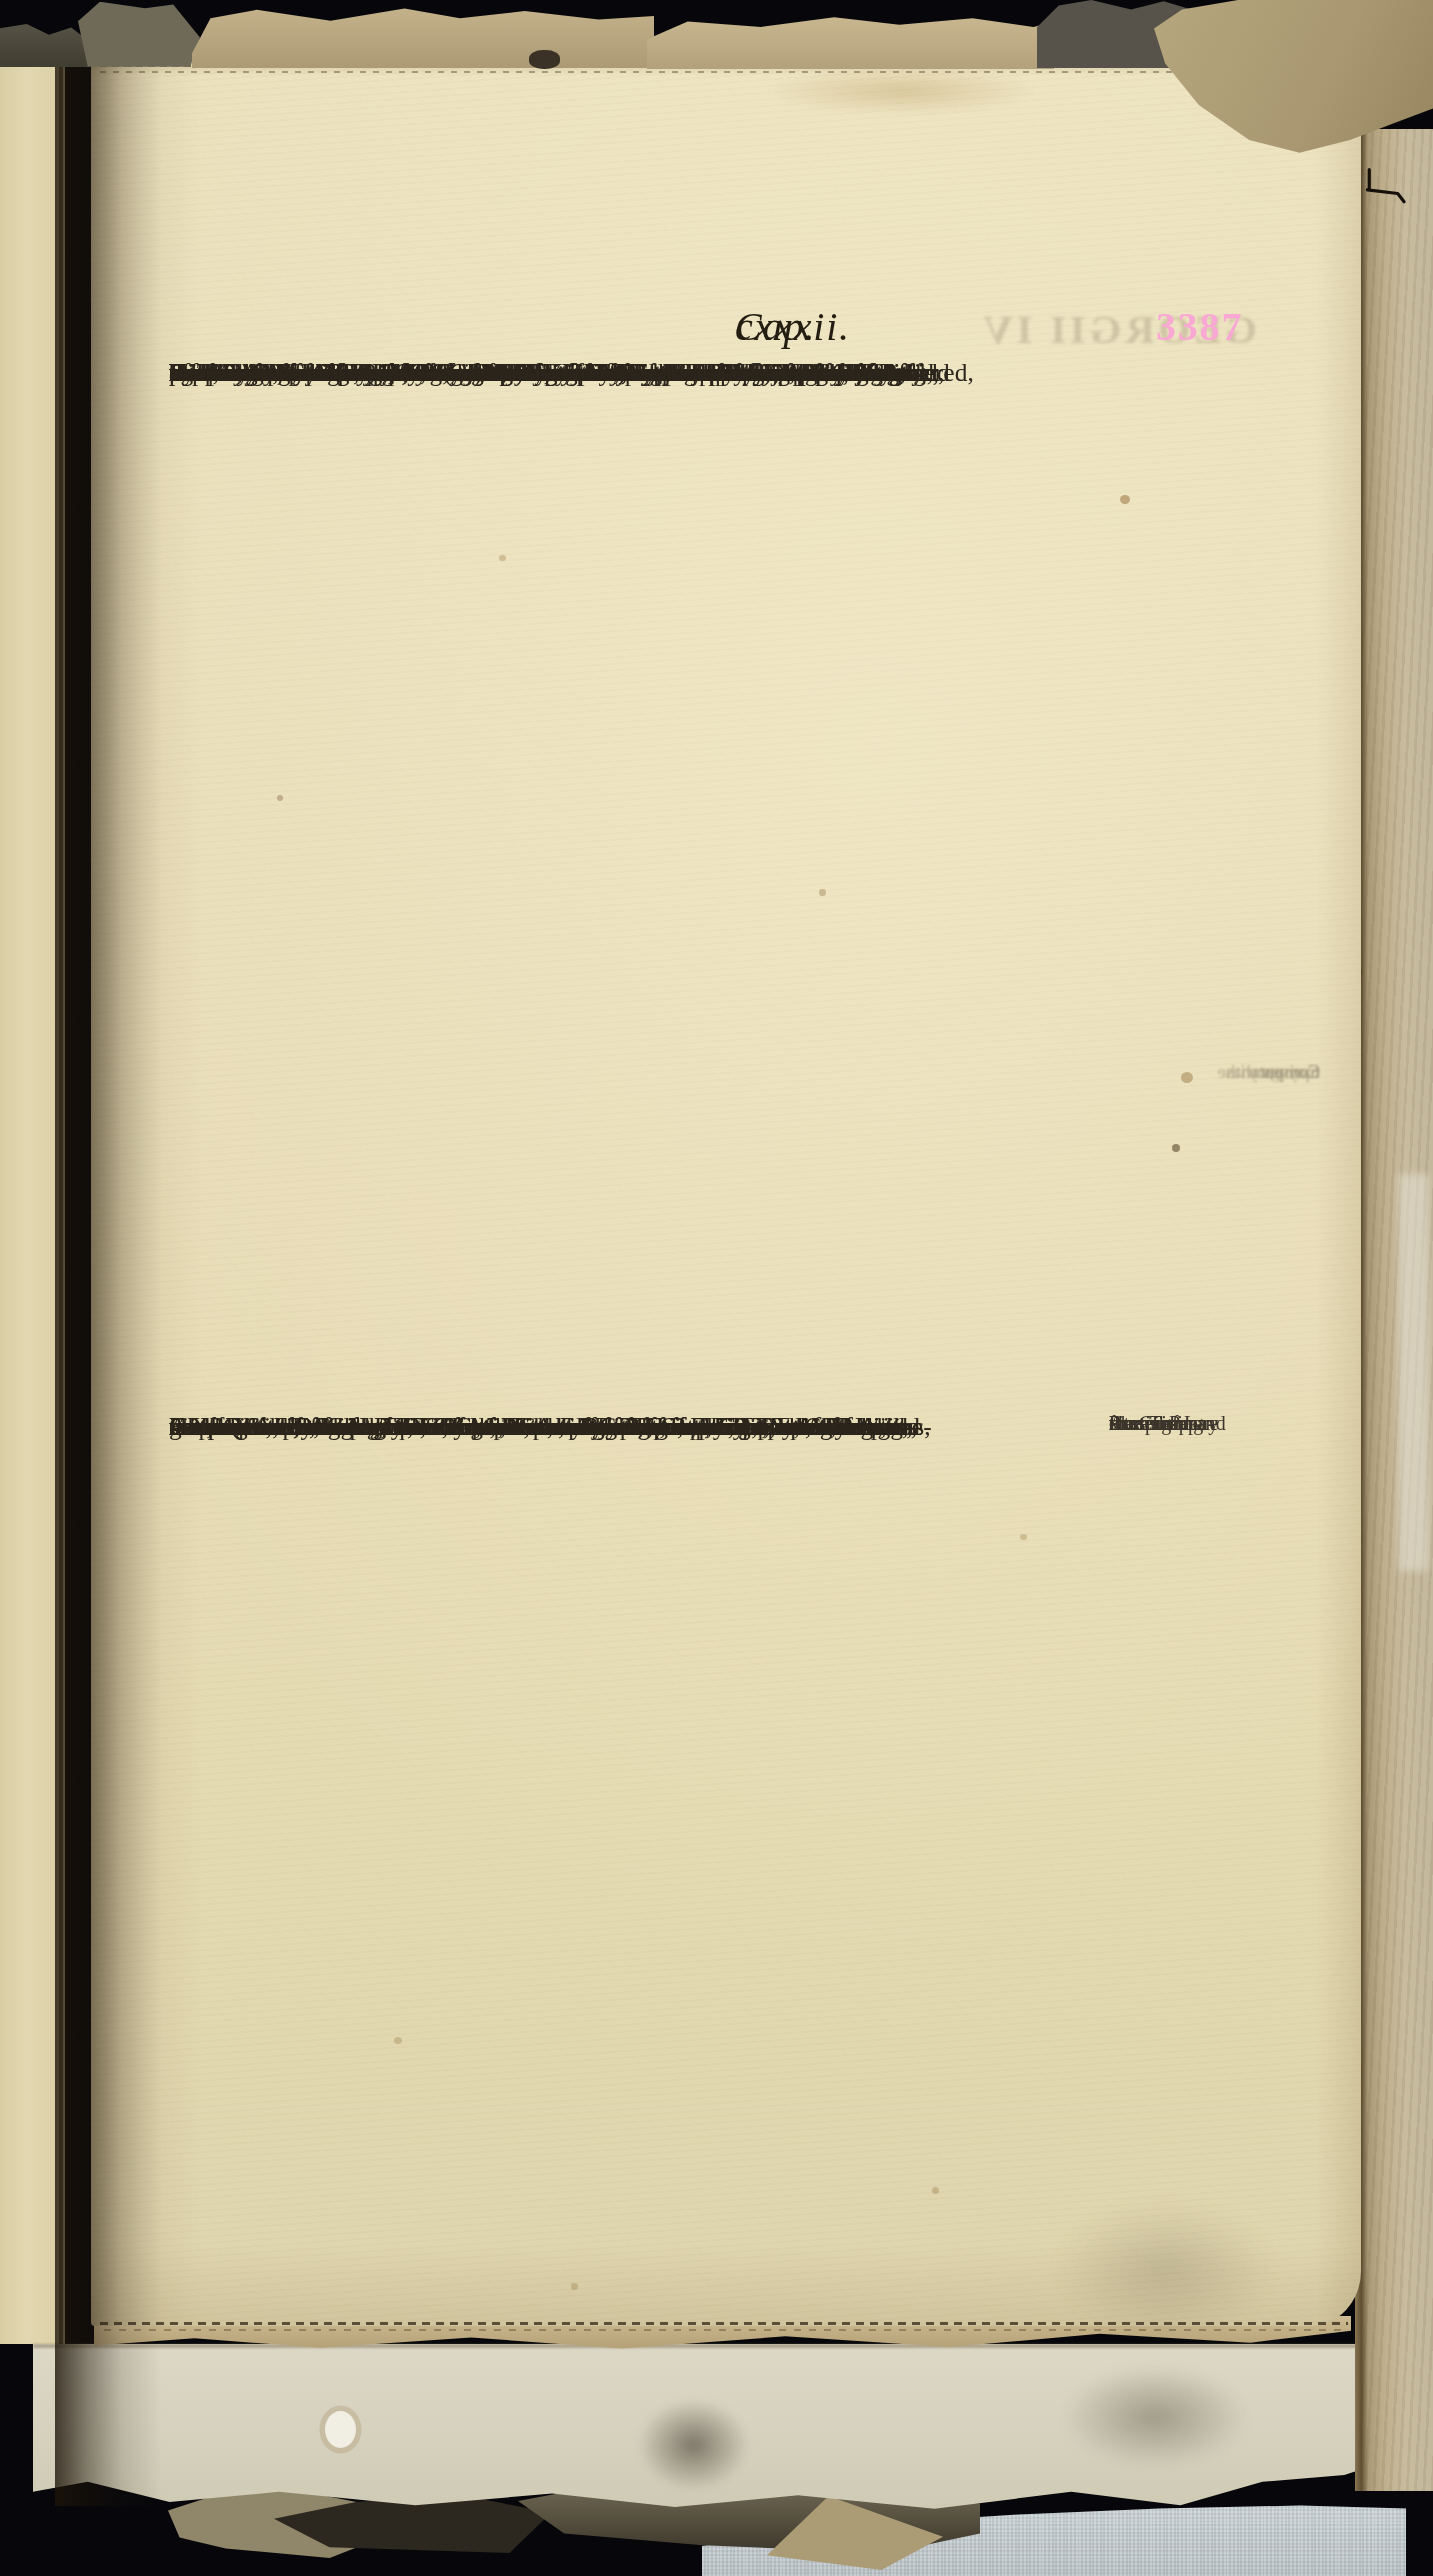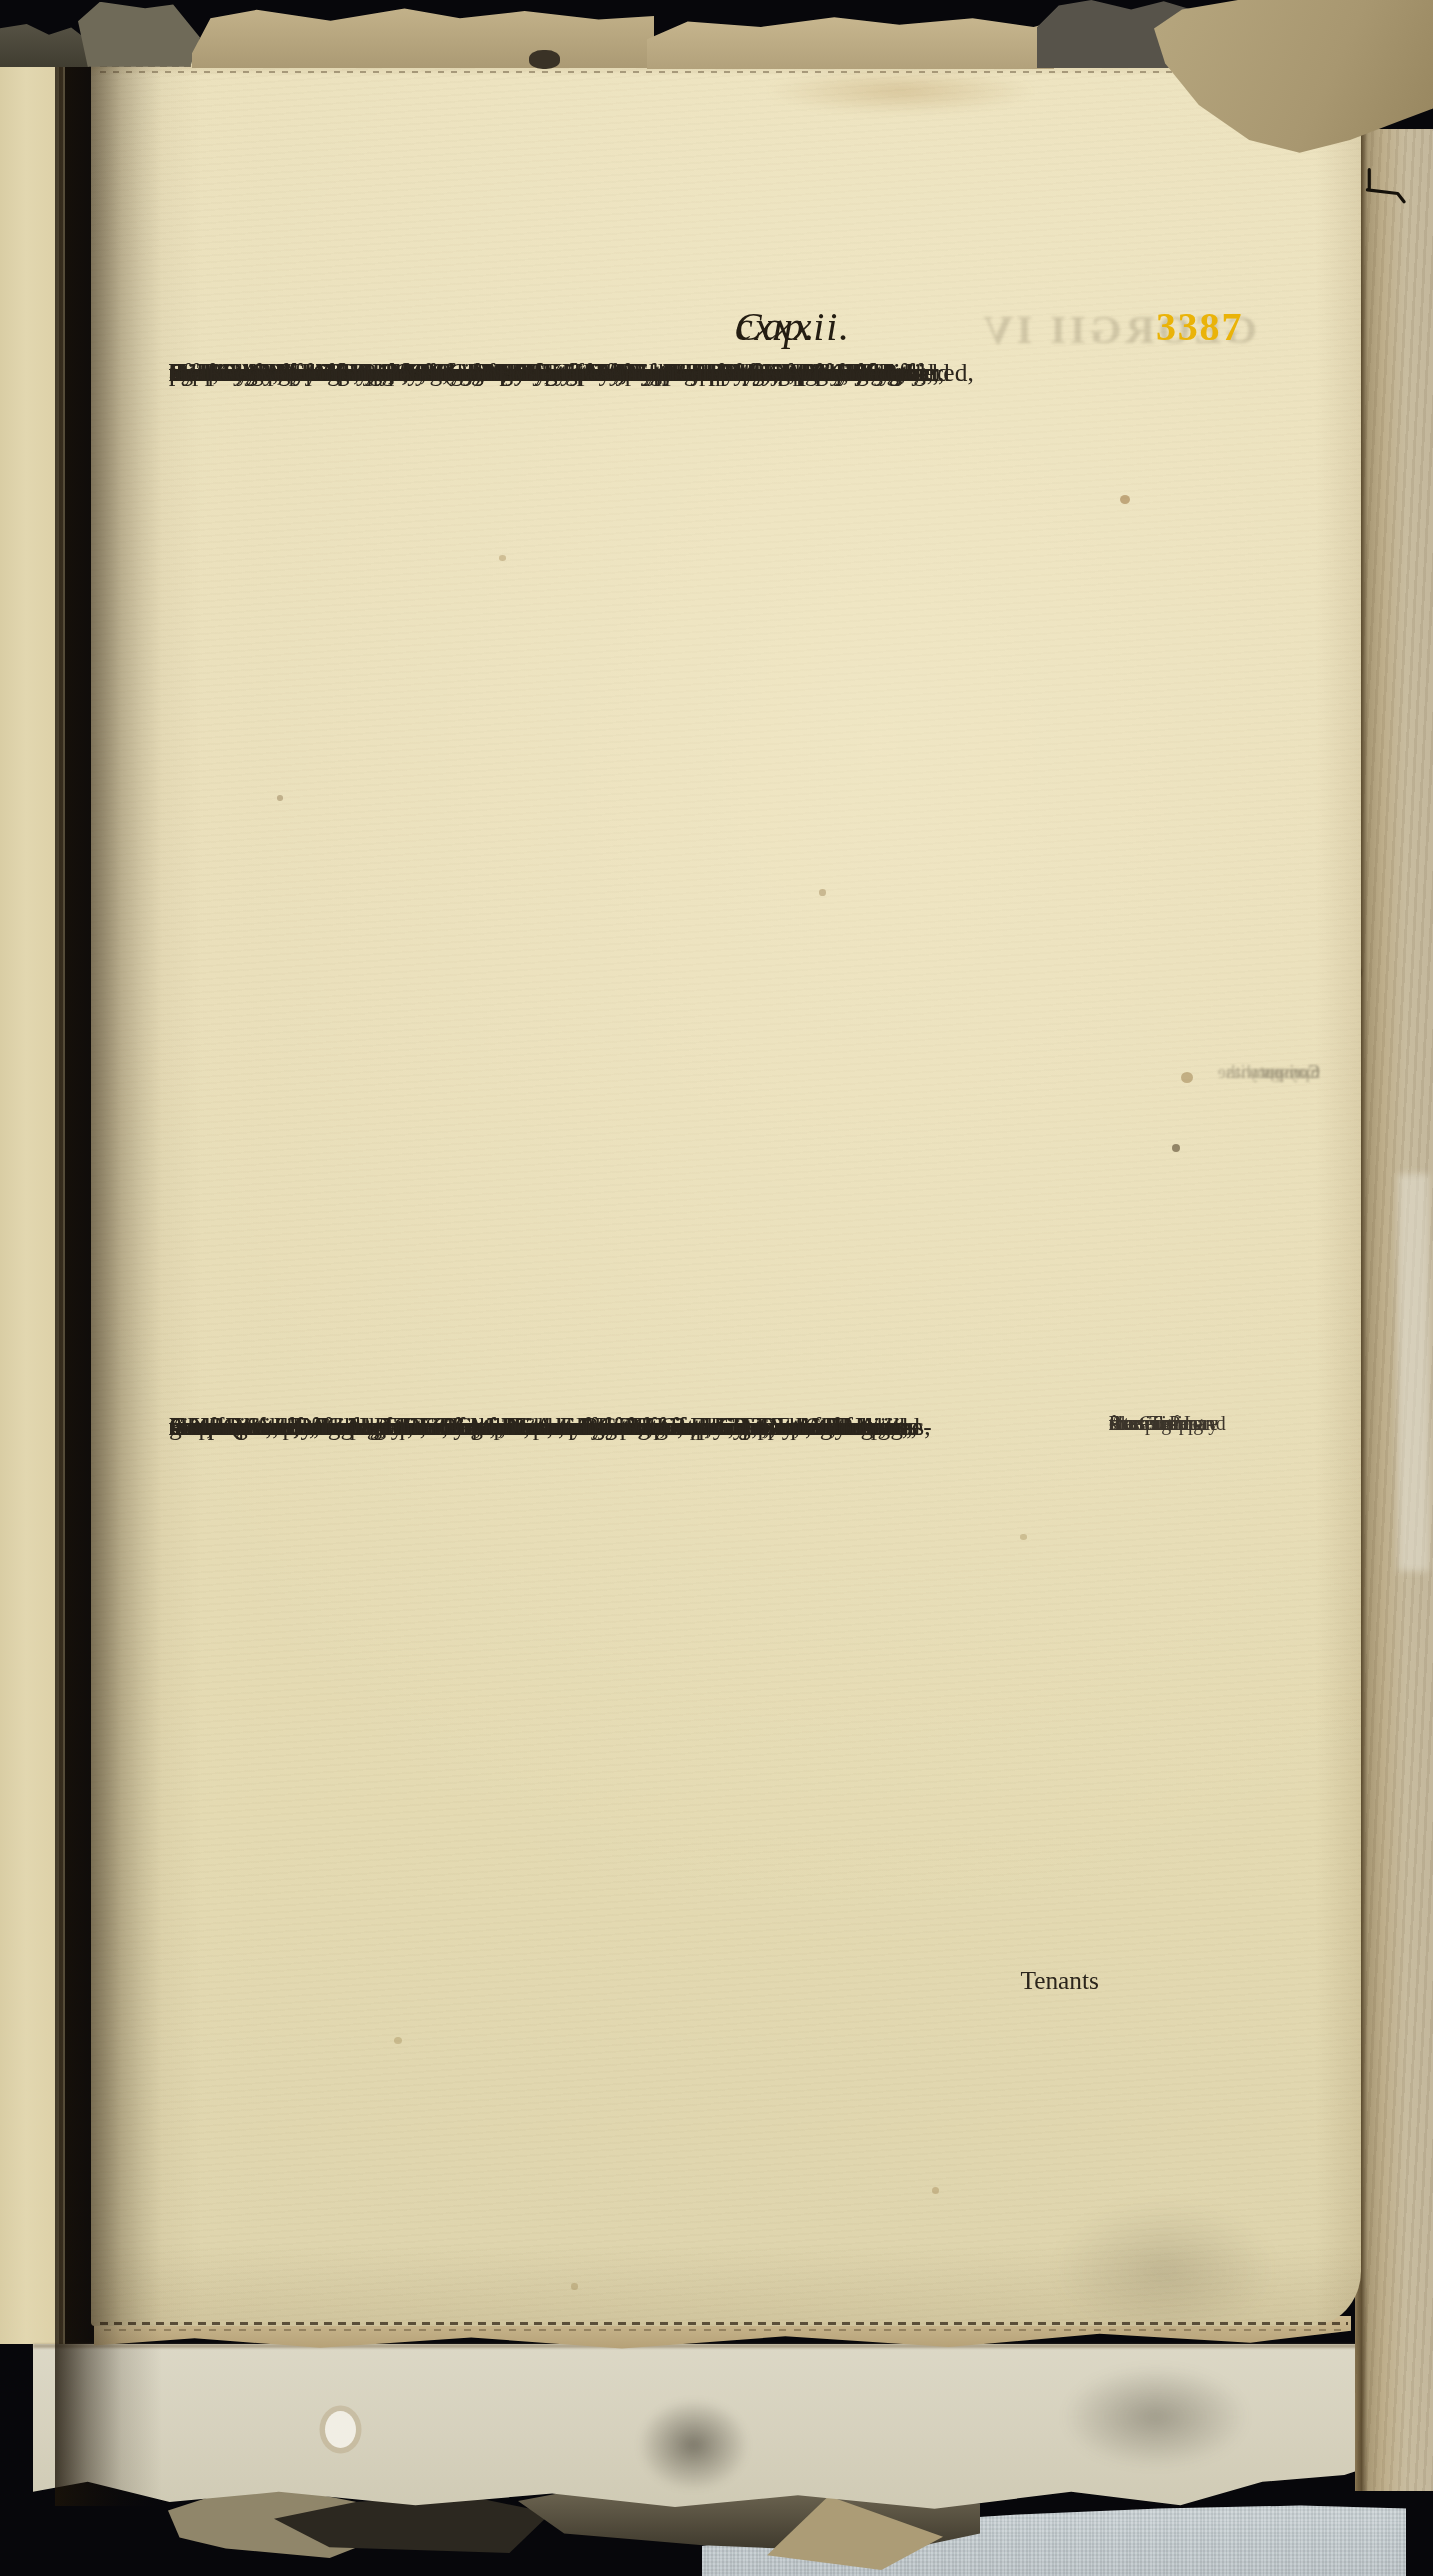--- a/index.html
+++ b/index.html
@@ -104,21 +104,21 @@
     background:radial-gradient(closest-side,rgba(160,118,56,.26),rgba(160,118,56,0));filter:blur(3.7px);}
   .stain.corner{left:1054px;top:2200px;width:222px;height:139px;
     background:radial-gradient(closest-side,rgba(90,78,56,.20),rgba(90,78,56,0));filter:blur(7.4px);}
   .dot{border-radius:50%;z-index:6;filter:blur(0.5px);}
   .hdr-regnal{left:342px;top:302px;z-index:8;font-size:43px;line-height:43px;
     letter-spacing:2.8px;font-weight:bold;color:#201a11;}
   .hdr-chapter{left:735px;top:305px;z-index:8;font-size:40px;line-height:43px;color:#241d12;}
   .hdr-chapter .it{position:static;font-style:italic;letter-spacing:0.9px;}
   .hdr-chapter .rm{position:static;letter-spacing:1.8px;font-style:italic;}
   .hdr-pagenum{left:1156px;top:305px;z-index:8;font-size:40px;line-height:43px;
-    letter-spacing:1.8px;font-weight:bold;color:#eab308;}
+    letter-spacing:1.8px;font-weight:bold;color:#f9a8d4;}
 
   .textcol{left:169px;width:930px;z-index:8;font-size:25.4px;color:#2b251c;}
   .textcol .tline{position:static;display:block;height:31px;line-height:31px;
     text-align:justify;text-align-last:justify;white-space:nowrap;letter-spacing:0.2px;}
   .p1{top:357px;}
   .p1 .tline:last-child{text-align-last:left;}
   .p2{top:1411px;}
   .p2 .tline:first-child{text-indent:22px;}
   .catchword{left:169px;top:1965px;width:930px;z-index:8;font-size:25.4px;
     line-height:31px;text-align:right;color:#2b251c;}
@@ -259,21 +259,20 @@
       <div class="tline">Committees, or other Trustees for on behalf of Infants, Lunatics, Idiots,</div>
       <div class="tline">Femes Covert, Cestuique Trust, Tenants for Life or in Tail, and Persons</div>
       <div class="tline">to whom or for whose Benefit Lands are limited in strict Settlement, and</div>
       <div class="tline">other Persons, being under legal Disability or Incapacity, and again pur-</div>
       <div class="tline">chasing other Lands from the same or any other Body or Bodies Politic,</div>
       <div class="tline">Corporate, or Collegiate, Corporations Aggregate or Sole, Trustees or</div>
       <div class="tline">Feoffees in Trust for charitable or other Purposes, Executors, Admi-</div>
       <div class="tline">nistrators, Husbands, Guardians, Committees, or other Trustees for and</div>
       <div class="tline">on behalf of Infants, Lunatics, Idiots, Femes Covert, Cestuique Trust,</div>
     </div>
-  <div class="catchword">Tenants</div>
 
   <div class="margin-note">
       <div class="tline">Restraining</div>
       <div class="tline">the Company</div>
       <div class="tline">like pur-</div>
       <div class="tline">chasing more</div>
       <div class="tline">than Ten</div>
       <div class="tline">Acres of Land</div>
       <div class="tline">from incapa-</div>
       <div class="tline">citated Per-</div>

